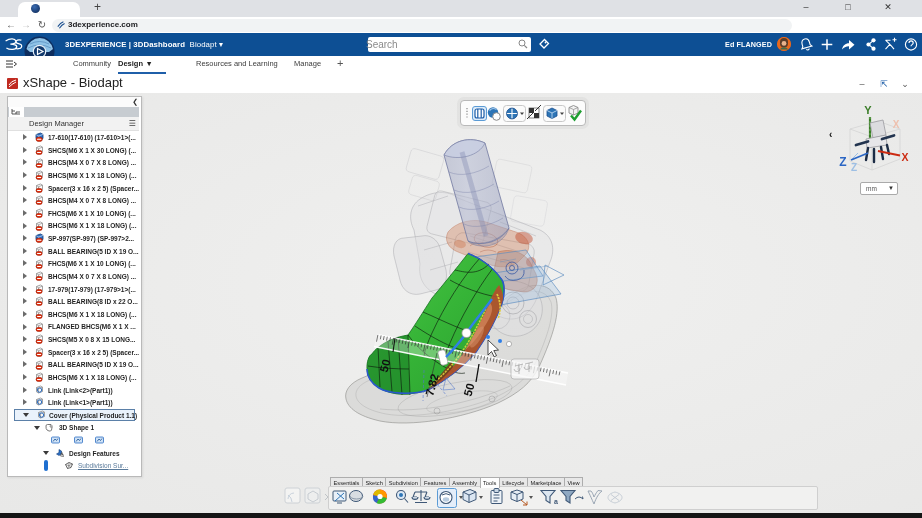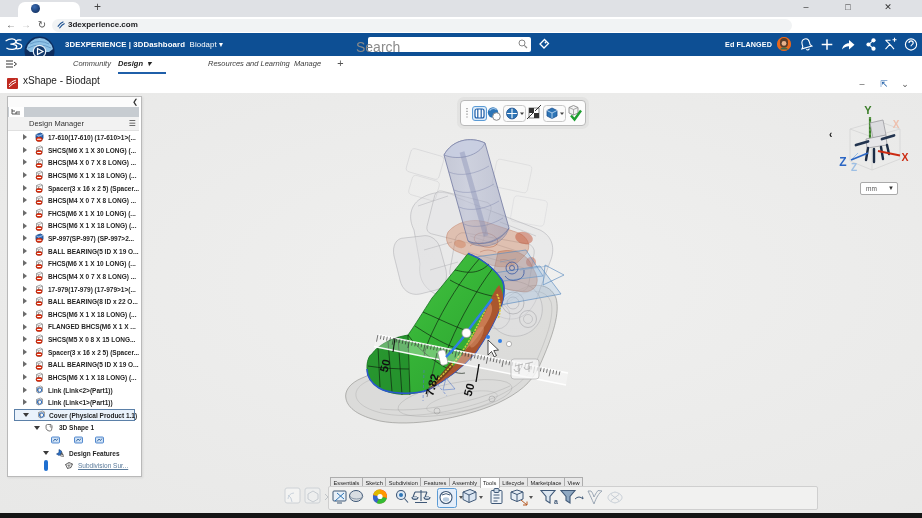--- a/index.html
+++ b/index.html
@@ -16,31 +16,31 @@
   #addr{left:0;top:17px;width:922px;height:16px;background:#fff;border-bottom:1px solid #d6d6d6;}
   .navb{top:17px;font-size:10px;color:#555;width:14px;height:16px;text-align:center;line-height:16px;}
   #addrpill{left:52px;top:18.5px;width:740px;height:13px;background:#f1f3f4;border-radius:7px;}
   #addrtext{left:68px;top:19px;font-size:8px;color:#202124;font-weight:bold;line-height:12px;}
   #addrico{left:57px;top:20.5px;width:8px;height:8px;}
   
   #bluebar{left:0;top:33px;width:922px;height:23px;background:#0d4f94;}
   #btitle{left:65px;top:40px;color:#fff;font-size:7.8px;font-weight:bold;letter-spacing:0.1px;}
   #btitle .lt{font-weight:normal;text-align:right;}
   #searchbox{left:368px;top:36.5px;width:163px;height:15px;background:#fff;border-radius:2px;}
-  #searchtxt{left:356px;top:39px;font-size:14px;color:#8a8a8a;}
+  #searchtxt{left:366px;top:39px;font-size:10px;color:#8a8a8a;}
   #euser{left:725px;top:40px;color:#fff;font-size:7.2px;font-weight:bold;letter-spacing:0.1px;}
   #avatar{left:777px;top:37px;width:14px;height:14px;border-radius:50%;background:#e8681c;overflow:hidden;}
   
   #tabsrow{left:0;top:56px;width:922px;height:18px;background:#fff;border-bottom:1px solid #e3e3e3;}
-  .atab{top:59px;font-size:7.5px;color:#3c3c3c;font-style:italic;}
+  .atab{top:59px;font-size:7.5px;color:#3c3c3c;}
   #designul{left:118px;top:71.5px;width:48px;height:2px;background:#1f5fa9;}
   
   #xrow{left:0;top:74px;width:922px;height:19px;background:#fff;border-bottom:1px solid #d9d9d9;}
   #xico{left:7px;top:78px;width:11px;height:11px;background:#c02a21;border-radius:1px;}
-  #xtitle{left:23px;top:75px;font-size:10px;color:#222;}
+  #xtitle{left:23px;top:75px;font-size:13px;color:#222;}
   .xctl{top:77px;color:#555;font-size:9px;width:14px;text-align:center;line-height:14px;}
   
   #workspace{left:0;top:93px;width:922px;height:420px;
      background:radial-gradient(ellipse at 55% 45%, #f0f0ef 0%, #ebebea 60%, #e8e8e7 100%);}
   
   #dmpanel{left:7px;top:3px;width:133px;height:379px;background:#fff;
      border:1px solid #b9b9b9;box-shadow:1px 1px 2px rgba(0,0,0,0.08);}
   #dmhead{left:0;top:0;width:131px;height:10px;background:#fbfbfb;}
   #dmcol{right:3px;top:1px;font-size:7px;color:#333;}
   #dmtabs{left:0;top:10px;width:131px;height:10px;background:#c7ccd1;}
@@ -146,21 +146,21 @@
     <path d="M2.5 13 A13.5 13.5 0 0 1 29 13 L25 16 L6 16 Z" fill="#8fc2e6"></path>
     <path d="M6 8 Q15.5 3 25 8 M4 12 Q15.5 6 27 12" stroke="#5a8fc0" stroke-width="0.8" fill="none"></path>
     <circle cx="15.5" cy="15.5" r="6.2" fill="#123a6e" stroke="#e8f0f8" stroke-width="1.2"></circle>
     <path d="M13.5 12.5 L19 15.5 L13.5 18.5 Z" fill="none" stroke="#fff" stroke-width="1.2"></path>
     <text x="15.5" y="26" font-size="4.5" fill="#cfe0ef" text-anchor="middle" font-weight="bold">7.8</text>
   </svg>
 
   <div class="abs" id="tabsrow"></div>
   <div class="abs atab" style="left:73px;">Community</div>
   <div class="abs atab" style="left:118px;font-weight:bold;color:#222;">Design &nbsp;▾</div>
-  <div class="abs atab" style="left:188px;padding-left:20px;">Resources and Learning</div>
+  <div class="abs atab" style="left:176px;padding-left:20px;">Resources and Learning</div>
   <div class="abs atab" style="left:294px;">Manage</div>
   <div class="abs atab" style="left:337px;font-size:11px;top:57px;color:#555;">+</div>
   <div class="abs" id="designul"></div>
   <svg class="abs" style="left:5px;top:59px;width:12px;height:10px;" viewBox="0 0 12 10">
     <path d="M1 2 H8 M1 5 H8 M1 8 H8 M9 3 L11.5 5 L9 7" stroke="#333" stroke-width="1" fill="none"></path>
   </svg>
 
   <div class="abs" id="xrow"></div>
   <div class="abs" id="xico"></div>
 <svg class="abs" style="left:8px;top:79px;width:9px;height:9px;" viewBox="0 0 9 9">

